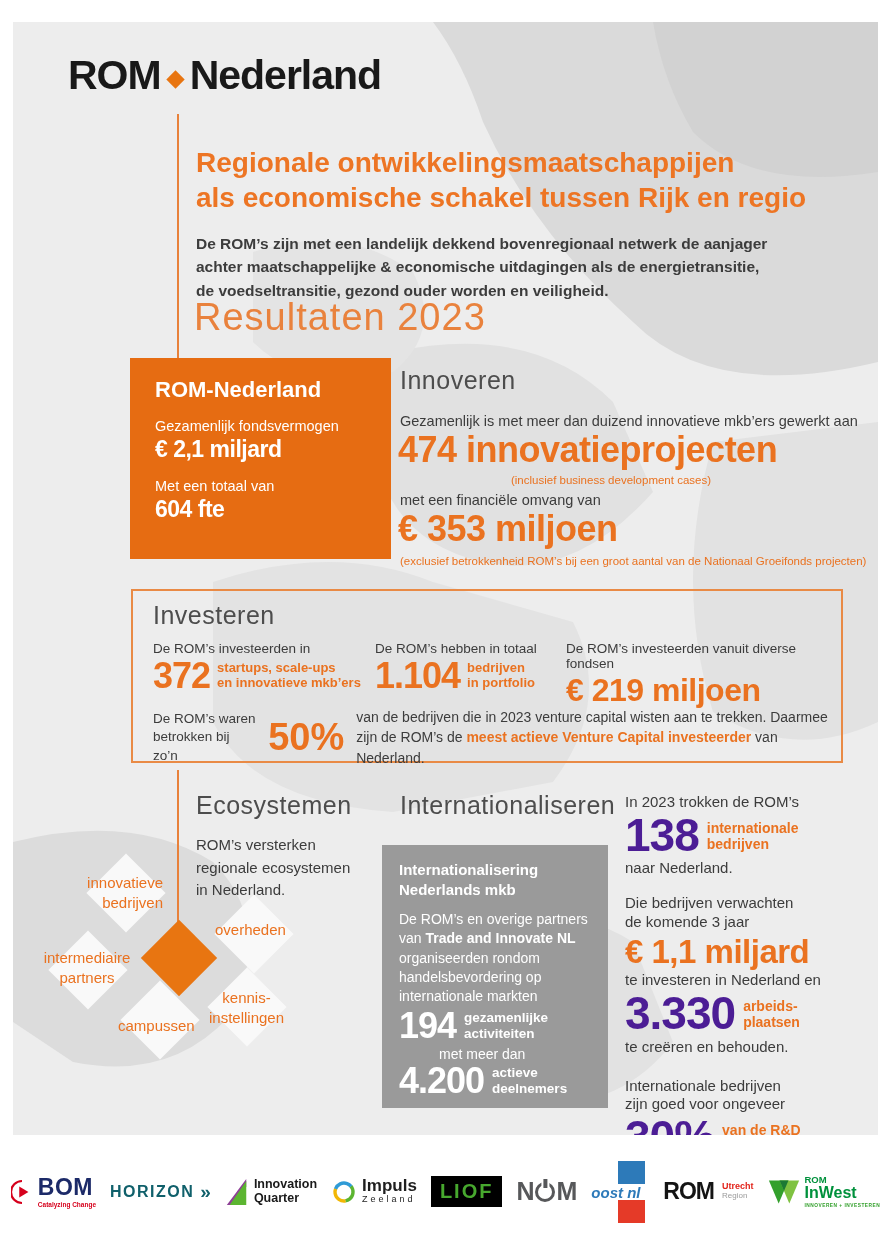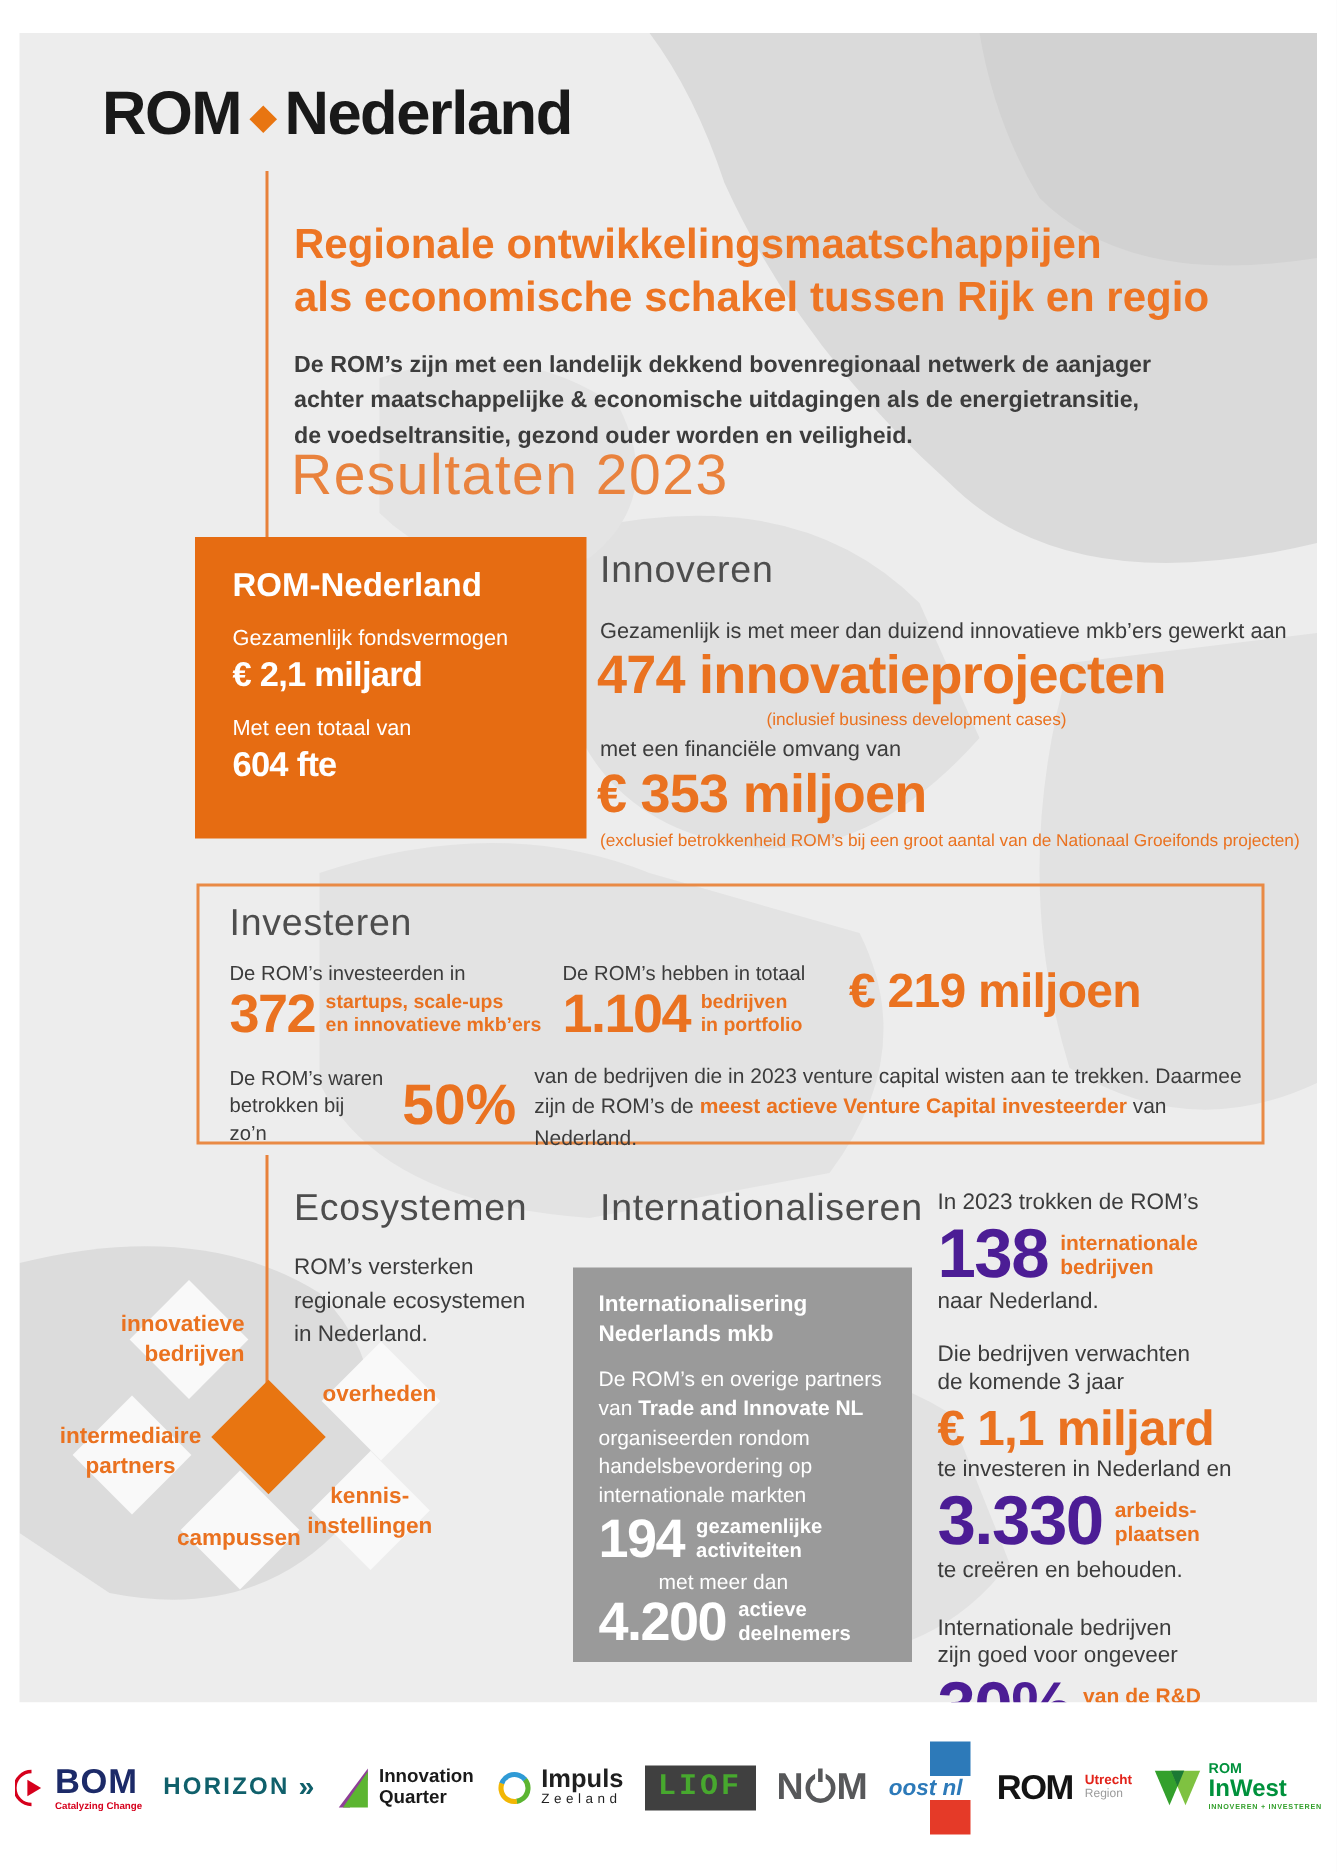--- a/index.html
+++ b/index.html
@@ -55,21 +55,21 @@
   .inv-50{font-size:38px;font-weight:700;color:#ea7220;line-height:1;}
   .inv-bottom-text{font-size:14px;color:#3c3c3c;line-height:1.45;}
   .inv-highlight{color:#ea7220;font-weight:700;}
 
   
   .eco-text{position:absolute;left:183px;top:812px;font-size:15px;color:#3c3c3c;line-height:1.5;}
   .eco-diamond{position:absolute;left:139px;top:909px;width:54px;height:54px;background:#e87511;transform:rotate(45deg);}
   .wd{position:absolute;width:56px;height:56px;background:#f9f9f9;transform:rotate(45deg);}
   .wd1{left:85px;top:843px;} .wd2{left:213px;top:884px;} .wd3{left:47px;top:920px;}
   .wd4{left:206px;top:957px;} .wd5{left:119px;top:970px;}
-  .eco-label{position:absolute;color:#ea7220;font-weight:700;font-size:15px;line-height:1.3;}
+  .eco-label{position:absolute;color:#ea7220;font-weight:400;font-size:15px;line-height:1.3;}
   .el1{left:20px;top:851px;width:130px;text-align:right;}
   .el2{left:202px;top:898px;}
   .el3{left:14px;top:926px;width:120px;text-align:center;}
   .el4{left:176px;top:966px;width:115px;text-align:center;}
   .el5{left:105px;top:994px;}
 
   
   .intl-box{position:absolute;left:369px;top:823px;width:226px;height:263px;background:#9a9a9a;color:#fff;
             padding:15px 17px;box-sizing:border-box;}
   .intl-heading{font-size:15px;font-weight:700;line-height:1.3;}
@@ -93,21 +93,21 @@
   .logos{position:absolute;left:0;top:1135px;width:891px;height:113px;background:#fff;
          display:flex;align-items:center;justify-content:center;gap:14px;}
   .logo{display:flex;align-items:center;gap:5px;}
   .bom-word{font-size:23px;font-weight:700;color:#1c2a68;letter-spacing:0.5px;line-height:1;}
   .bom-tag{font-size:6.5px;font-weight:700;color:#d6001c;margin-top:2px;text-align:center;}
   .horizon-word{font-size:16px;font-weight:700;color:#10606b;letter-spacing:1.5px;}
   .horizon-chev{font-size:19px;font-weight:700;color:#10606b;margin-left:1px;line-height:1;}
   .iq-text{font-size:12.5px;font-weight:700;color:#1a1a1a;line-height:1.08;}
   .impuls-word{font-size:17px;font-weight:700;color:#1f1f1f;line-height:1;}
   .impuls-sub{font-size:9px;color:#1f1f1f;letter-spacing:3px;line-height:1.3;}
-  .liof-badge{background:#404040;padding:5px 9px;font-family:Liberation Mono, monospace;}
+  .liof-badge{background:#000000;padding:5px 9px;}
   .liof-word{font-size:20px;font-weight:700;color:#47a82e;letter-spacing:2px;line-height:1;}
   .logo-nom{display:flex;align-items:center;}
   .nom-letter{font-size:25px;font-weight:700;color:#57585a;line-height:1;}
   .nom-power{width:14px;height:14px;border:3.2px solid #57585a;border-radius:50%;position:relative;display:inline-block;margin:0 1px;}
   .nom-power::before{content:"";position:absolute;left:50%;top:-6px;transform:translateX(-50%);
                      width:3.2px;height:9px;background:#57585a;box-shadow:-2px 0 0 #fff,2px 0 0 #fff;}
   .logo-oost{position:relative;width:58px;height:66px;}
   .oost-sq{position:absolute;right:4px;width:27px;height:23px;}
   .oost-blue{top:2px;background:#2d7ab9;}
   .oost-red{bottom:2px;background:#e53a28;}
@@ -180,20 +180,21 @@
       </div>
       <div class="inv-col inv-col2">
         <div class="inv-col-intro">De ROM’s hebben in totaal</div>
         <div class="num-row">
           <span class="num-big">1.104</span>
           <span class="num-side pre">bedrijven
 in portfolio</span>
         </div>
       </div>
       <div class="inv-col inv-col3">
+        <div class="inv-col-intro">De ROM’s investeerden vanuit diverse fondsen</div>
         <div class="num-wide">€ 219 miljoen</div>
       </div>
       <div class="inv-bottom">
         <span class="inv-lead pre">De ROM’s waren
 betrokken bij zo’n</span>
         <span class="inv-50">50%</span>
         <span class="inv-bottom-text pre"><span>van de bedrijven die in 2023 venture capital wisten aan te trekken. Daarmee
 zijn de ROM’s de </span><span class="inv-highlight">meest actieve Venture Capital investeerder</span><span> van Nederland.</span></span>
       </div>
     </div>

